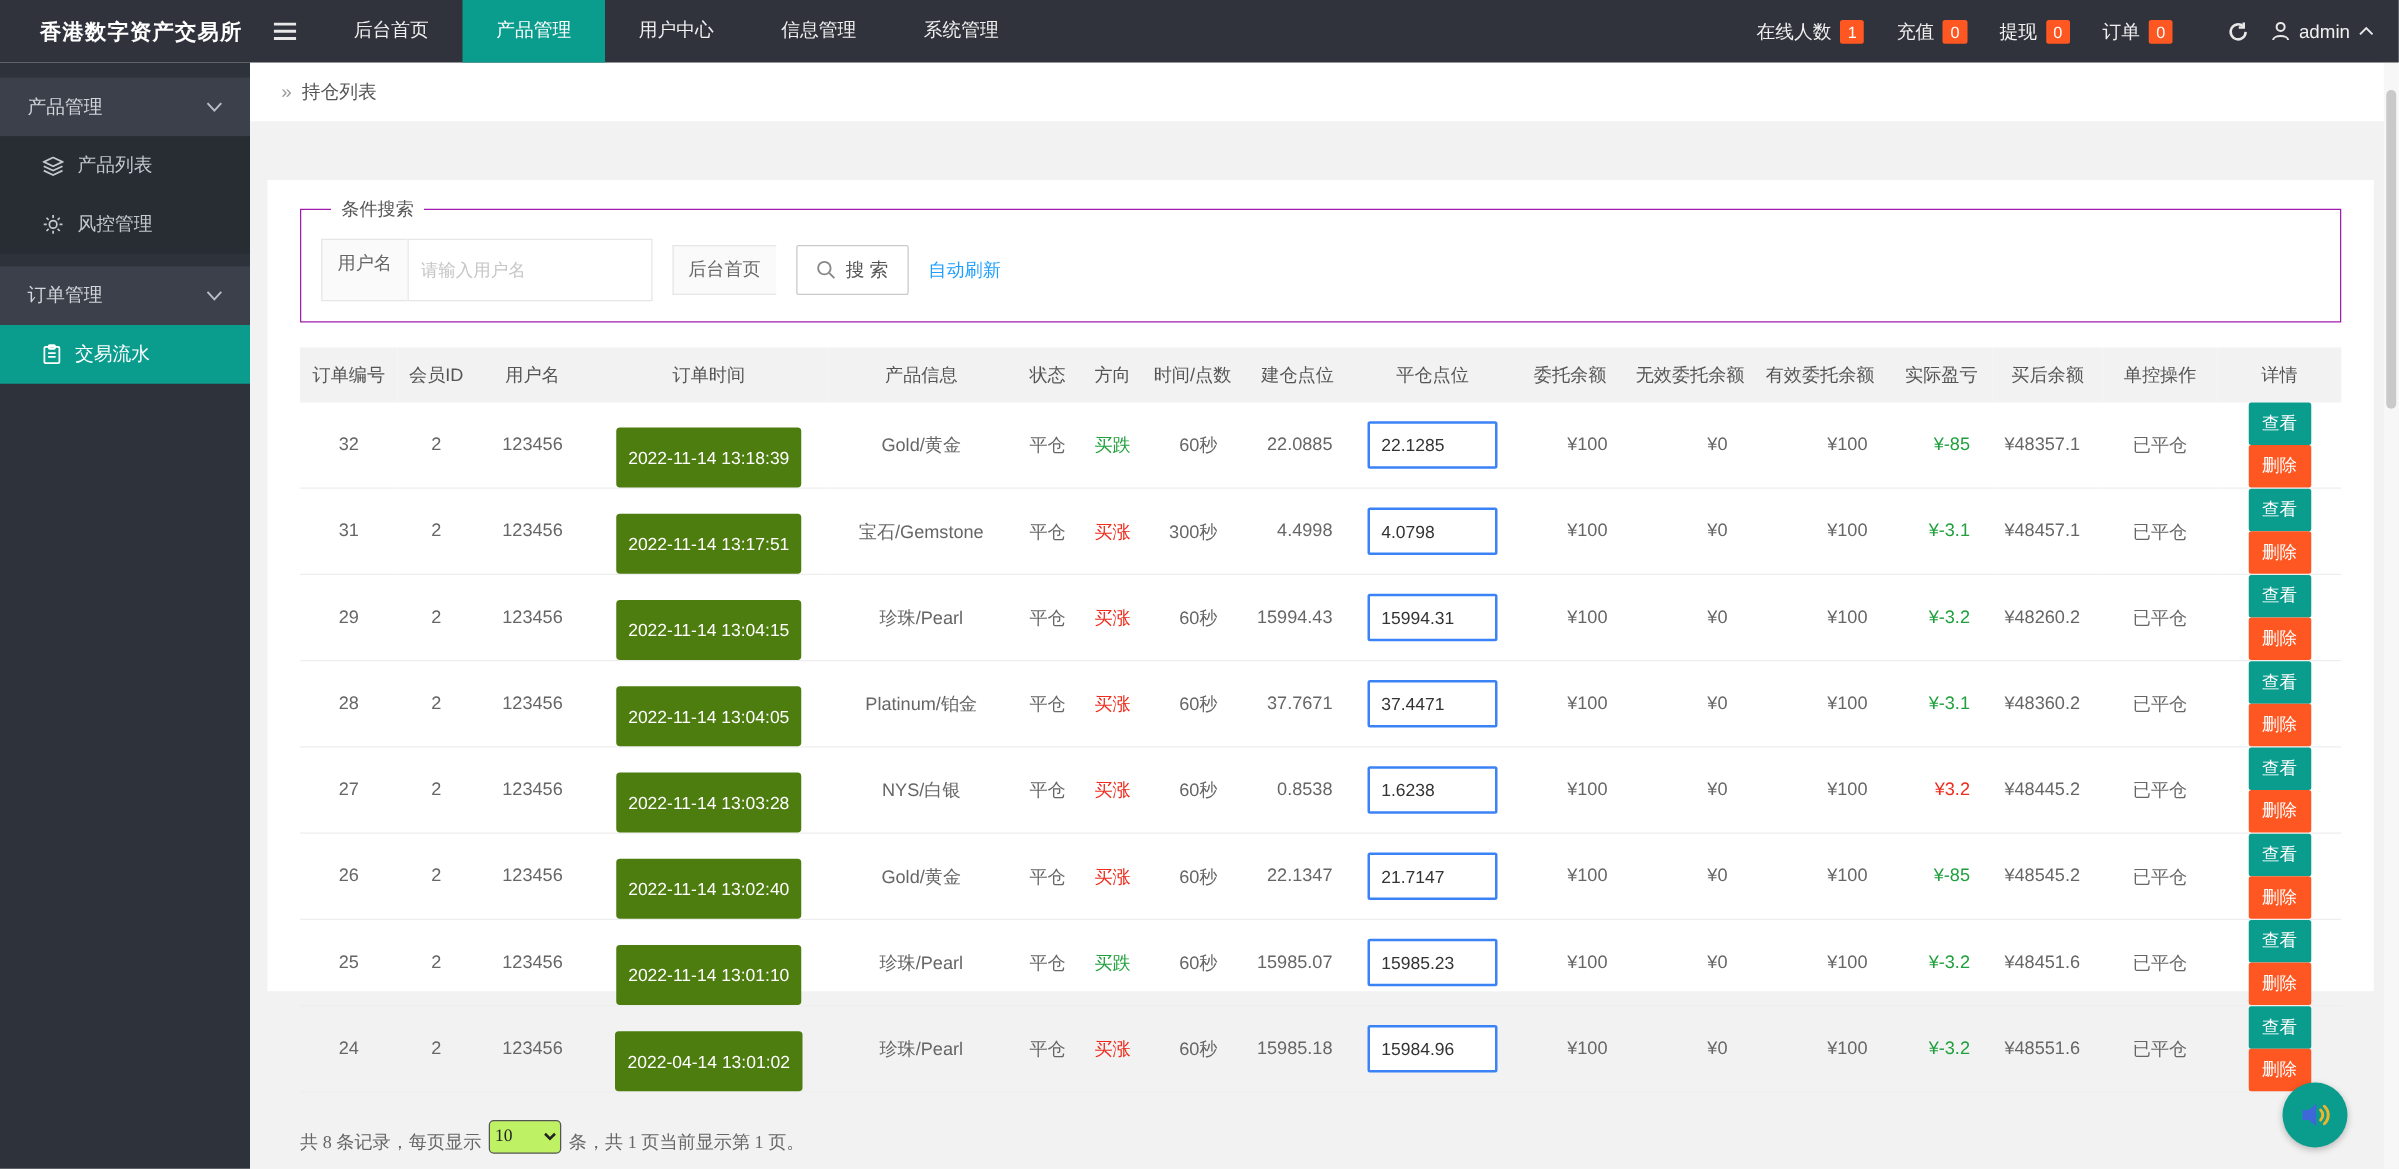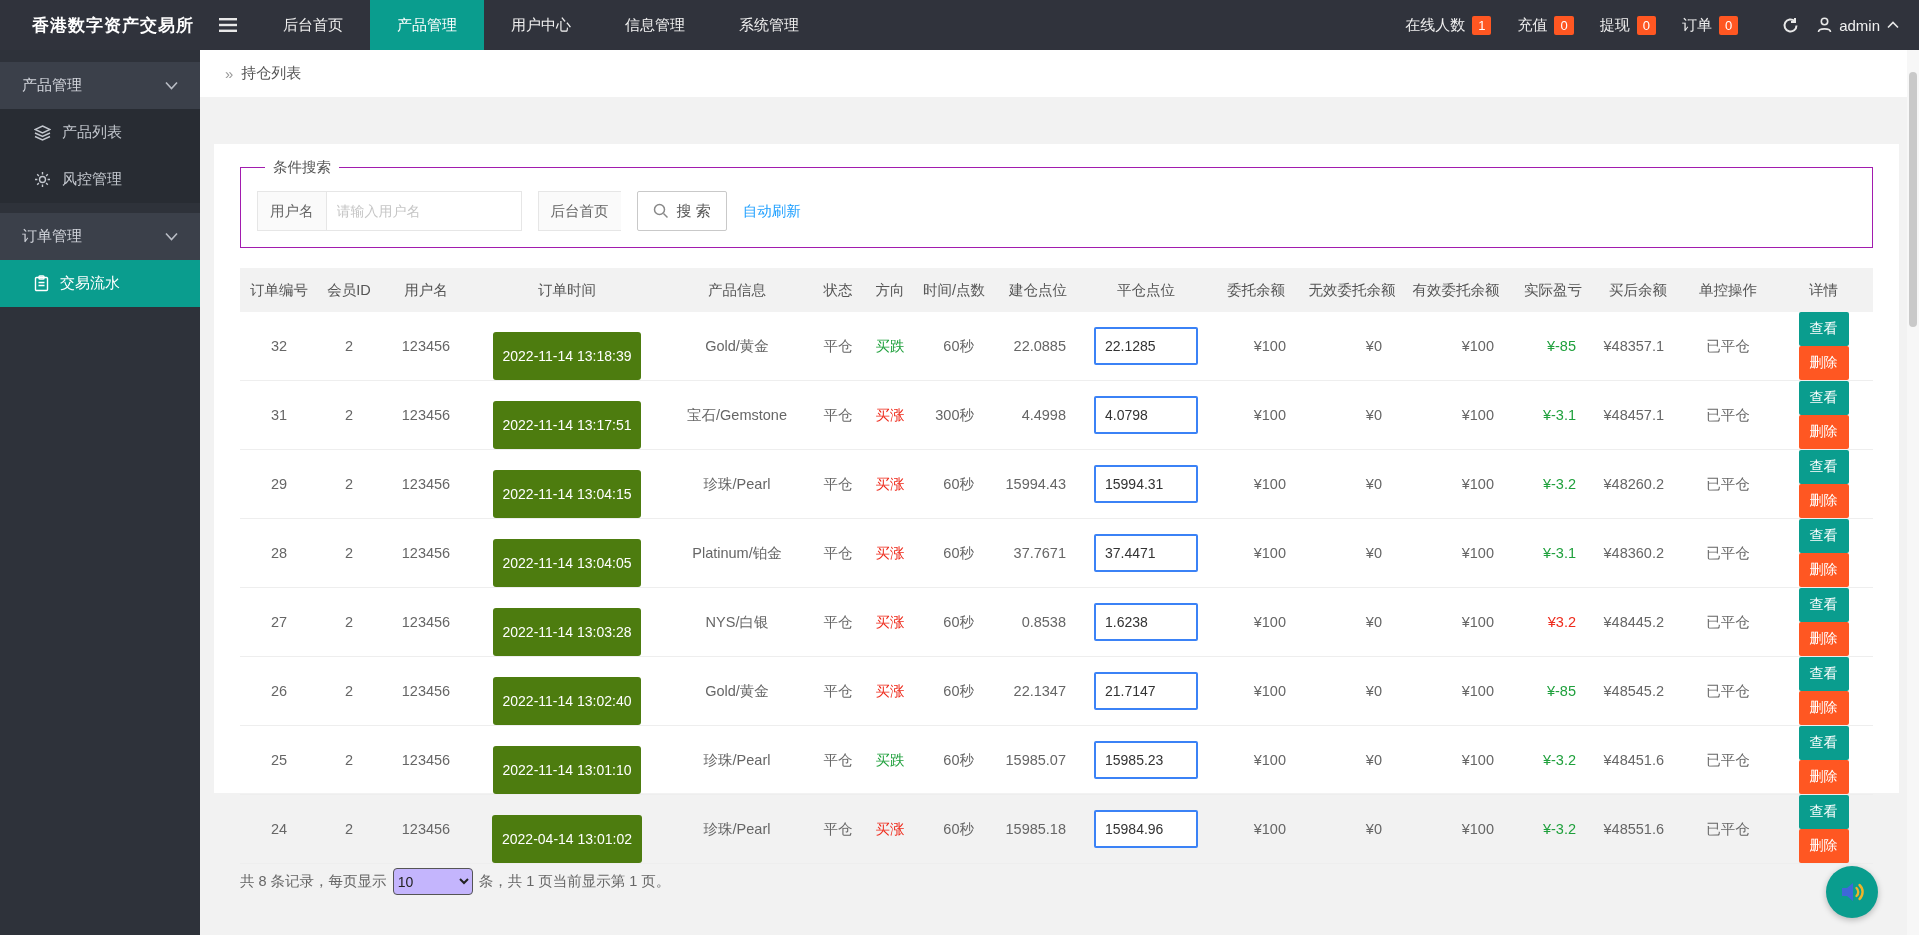--- a/index.html
+++ b/index.html
@@ -40,21 +40,21 @@
 
   
   .card { position:absolute; left:214px; top:144px; width:1685px; height:649px; background:#fff; }
 
   fieldset.search { margin:14px 26px 0; border:1px solid #a21caf; padding:6px 16px 16px; }
   fieldset.search legend { font-size:14.5px; color:#555; padding:0 8px; margin-left:8px; }
   .search-row { display:flex; align-items:center; margin-top:8px; }
   .igroup { display:flex; margin-right:16px; }
   .igroup .ilabel { background:#fafafa; border:1px solid #e6e6e6; border-right:none; line-height:38px;
     padding:0 12px; font-size:14.5px; color:#666; }
-  .igroup input { width:196px; height:40px; border:1px solid #e6e6e6; padding:2px 10px; font-size:14px;
+  .igroup input { width:196px; height:50px; border:1px solid #e6e6e6; padding:2px 10px; font-size:14px;
     color:#333; outline:none; font-family:inherit; }
   .igroup input::placeholder { color:#c6c6c6; }
   .btn-search { height:40px; display:flex; align-items:center; gap:8px; padding:0 15px; background:#fff;
     border:1px solid #c9c9c9; border-radius:2px; font-size:15px; color:#555; cursor:pointer; font-family:inherit; }
   .auto-refresh { margin-left:16px; color:#1e9fff; font-size:14.5px; text-decoration:none; cursor:pointer; }
 
   
   table.grid { width:1633px; margin:20px 26px 0; border-collapse:collapse; table-layout:fixed; }
   .grid th { background:#f2f2f2; height:44px; font-weight:normal; font-size:14.5px; color:#555; }
   .grid td { height:57px; border-bottom:1px solid #eee; text-align:center; font-size:14.5px; color:#666; }
@@ -64,23 +64,23 @@
   .red { color:#ee2b1c; }
   .green { color:#1fa03c; }
   .close-input { width:104px; height:38px; border:2px solid #3b82f6; border-radius:2px; padding:0 9px;
     font-size:14px; color:#333; font-family:inherit; outline:none; }
   .act-btn { display:inline-block; border:none; color:#fff; font-size:14px; padding:8px 11px;
     border-radius:2px; margin:0 4px; cursor:pointer; font-family:inherit; }
   .act-view { background:#0a9d8e; }
   .act-del { background:#ff5722; }
 
   
-  .pagefoot { margin:4px 26px 0; font-size:14.5px; color:#666; display:flex; align-items:center; gap:6px; }
-  .pagefoot select { width:80px; height:27px; border:1px solid #555; border-radius:4px; font-size:14px;
-    color:#222; background:#c4b5fd; font-family:inherit; }
+  .pagefoot { margin:22px 26px 0; font-size:14.5px; color:#666; display:flex; align-items:flex-end; gap:6px;font-family:Liberation Serif, serif; }
+  .pagefoot select { width:58px; height:27px; border:1px solid #555; border-radius:4px; font-size:14px;
+    color:#222; background:#bef264; font-family:inherit; }
 
   
   .vscroll { position:absolute; right:0; top:50px; width:12px; height:885px; background:#f7f7f7; }
   .vscroll .thumb { position:absolute; left:2px; top:22px; width:8px; height:255px; background:#c9c9c9;
     border-radius:4px; }
   .fab { position:absolute; right:41px; bottom:17px; width:52px; height:52px; border-radius:50%;
     background:#0a9d8e; display:flex; align-items:center; justify-content:center; cursor:pointer;
     box-shadow:0 2px 6px rgba(0,0,0,.25); }
 </style>
 </head>

